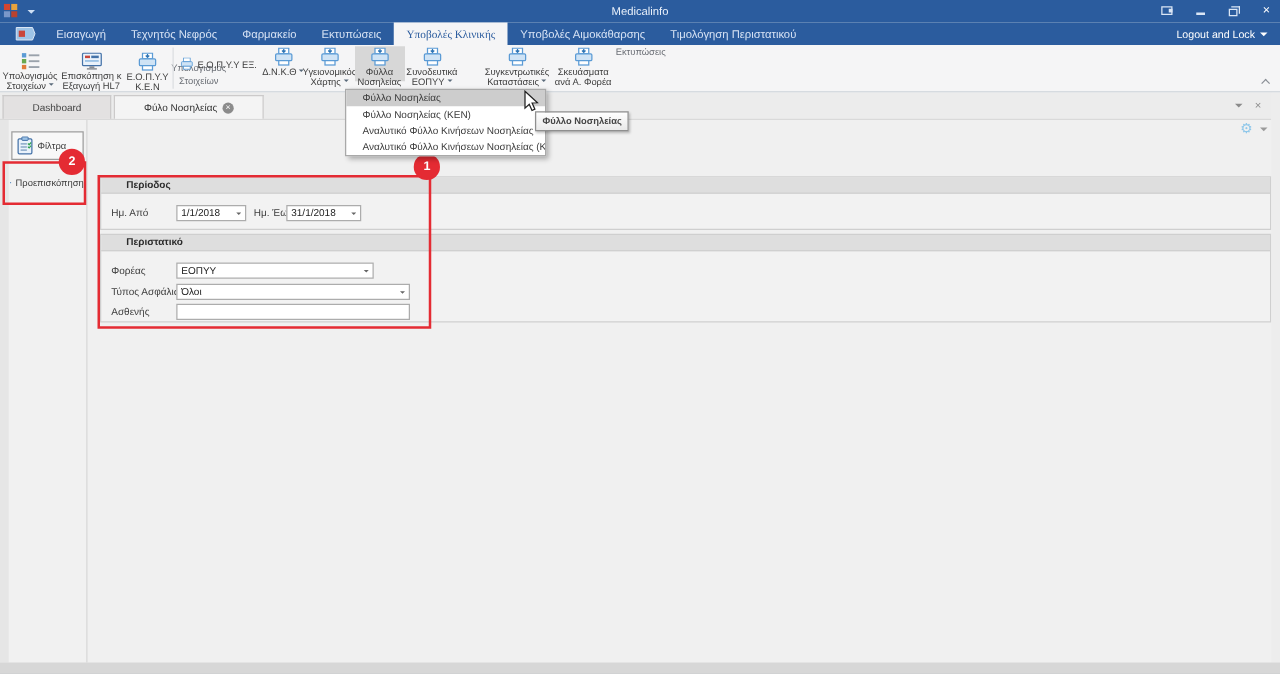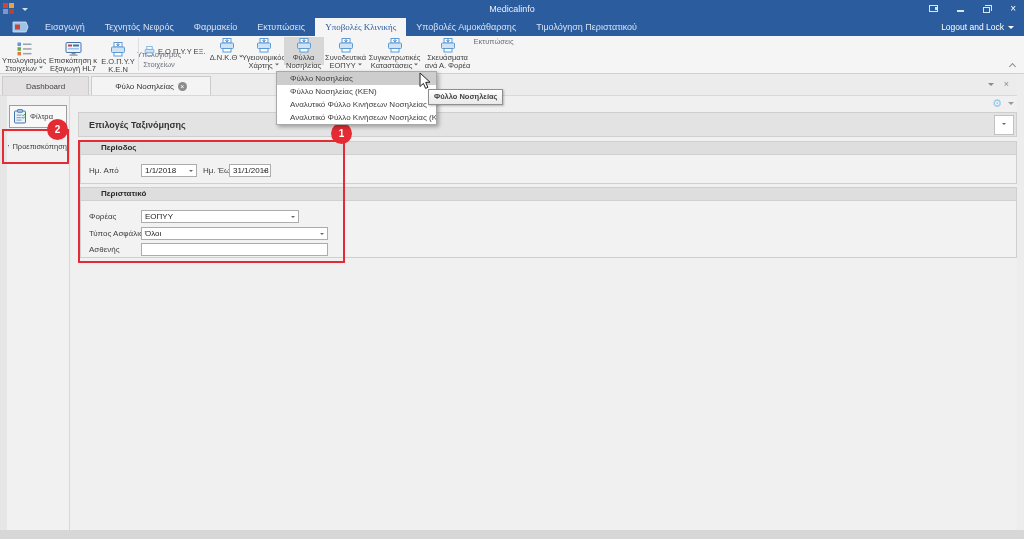--- a/index.html
+++ b/index.html
@@ -257,21 +257,21 @@
         </div>
         <div class="rbtn" style="width:44px;">
           <svg width="16" height="15" viewBox="0 0 16 15">
             <rect x="4" y="0.5" width="8" height="4.5" fill="#fff" stroke="#5b9bd5"></rect>
             <path d="M8 1.2 V3.4 M6.6 2.4 L8 3.8 L9.4 2.4" stroke="#2e75b6" stroke-width="1" fill="none"></path>
             <rect x="1.5" y="5" width="13" height="5.5" rx="1" fill="#cfe3f5" stroke="#5b9bd5"></rect>
             <rect x="4" y="10.5" width="8" height="3.5" fill="#fff" stroke="#5b9bd5"></rect>
           </svg>
           <span class="txt"><span>Συνοδευτικά ΕΟΠΥΥ</span><i class="arr"></i></span>
         </div>
-        <div class="rbtn" style="width:54px;">
+        <div class="rbtn" style="width:54px;margin-left:19px;">
           <svg width="16" height="15" viewBox="0 0 16 15">
             <rect x="4" y="0.5" width="8" height="4.5" fill="#fff" stroke="#5b9bd5"></rect>
             <path d="M8 1.2 V3.4 M6.6 2.4 L8 3.8 L9.4 2.4" stroke="#2e75b6" stroke-width="1" fill="none"></path>
             <rect x="1.5" y="5" width="13" height="5.5" rx="1" fill="#cfe3f5" stroke="#5b9bd5"></rect>
             <rect x="4" y="10.5" width="8" height="3.5" fill="#fff" stroke="#5b9bd5"></rect>
           </svg>
           <span class="txt"><span>Συγκεντρωτικές Καταστάσεις</span><i class="arr"></i></span>
         </div>
         <div class="rbtn" style="width:52px;">
           <svg width="16" height="15" viewBox="0 0 16 15">
@@ -329,40 +329,34 @@
       <span>Προεπισκόπηση</span>
     </div>
   </div>
 
   <div class="content">
     <div class="topstrip">
       <span class="gear">⚙</span>
       <span class="tiny-arrow"></span>
     </div>
 
-    <div class="sortbar">
-      <span class="sortbar-label">Επιλογές Ταξινόμησης</span>
-      <span class="sortbar-btn">
-          <span class="cmb-arr" style="position:static;"></span>
-        </span>
-    </div>
 
     <div class="groupbox gb-period">
       <div class="gb-header">Περίοδος</div>
       <div class="frow" style="left:8px; top:22px;">
         <span class="flabel">Ημ. Από</span>
       </div>
       <div class="combo" style="left:60px; top:22px; width:56px;">
         <span>1/1/2018</span>
         <span class="cmb-arr"></span>
       </div>
       <div class="frow" style="left:122px; top:22px;">
         <span class="flabel">Ημ. Έως</span>
       </div>
-      <div class="combo" style="left:148px; top:22px; width:42px;">
+      <div class="combo" style="left:148px; top:22px; width:60px;">
         <span>31/1/2018</span>
         <span class="cmb-arr"></span>
       </div>
     </div>
 
     <div class="groupbox gb-incident">
       <div class="gb-header">Περιστατικό</div>
       <div class="frow" style="left:8px; top:22px;">
         <span class="flabel">Φορέας</span>
       </div>

